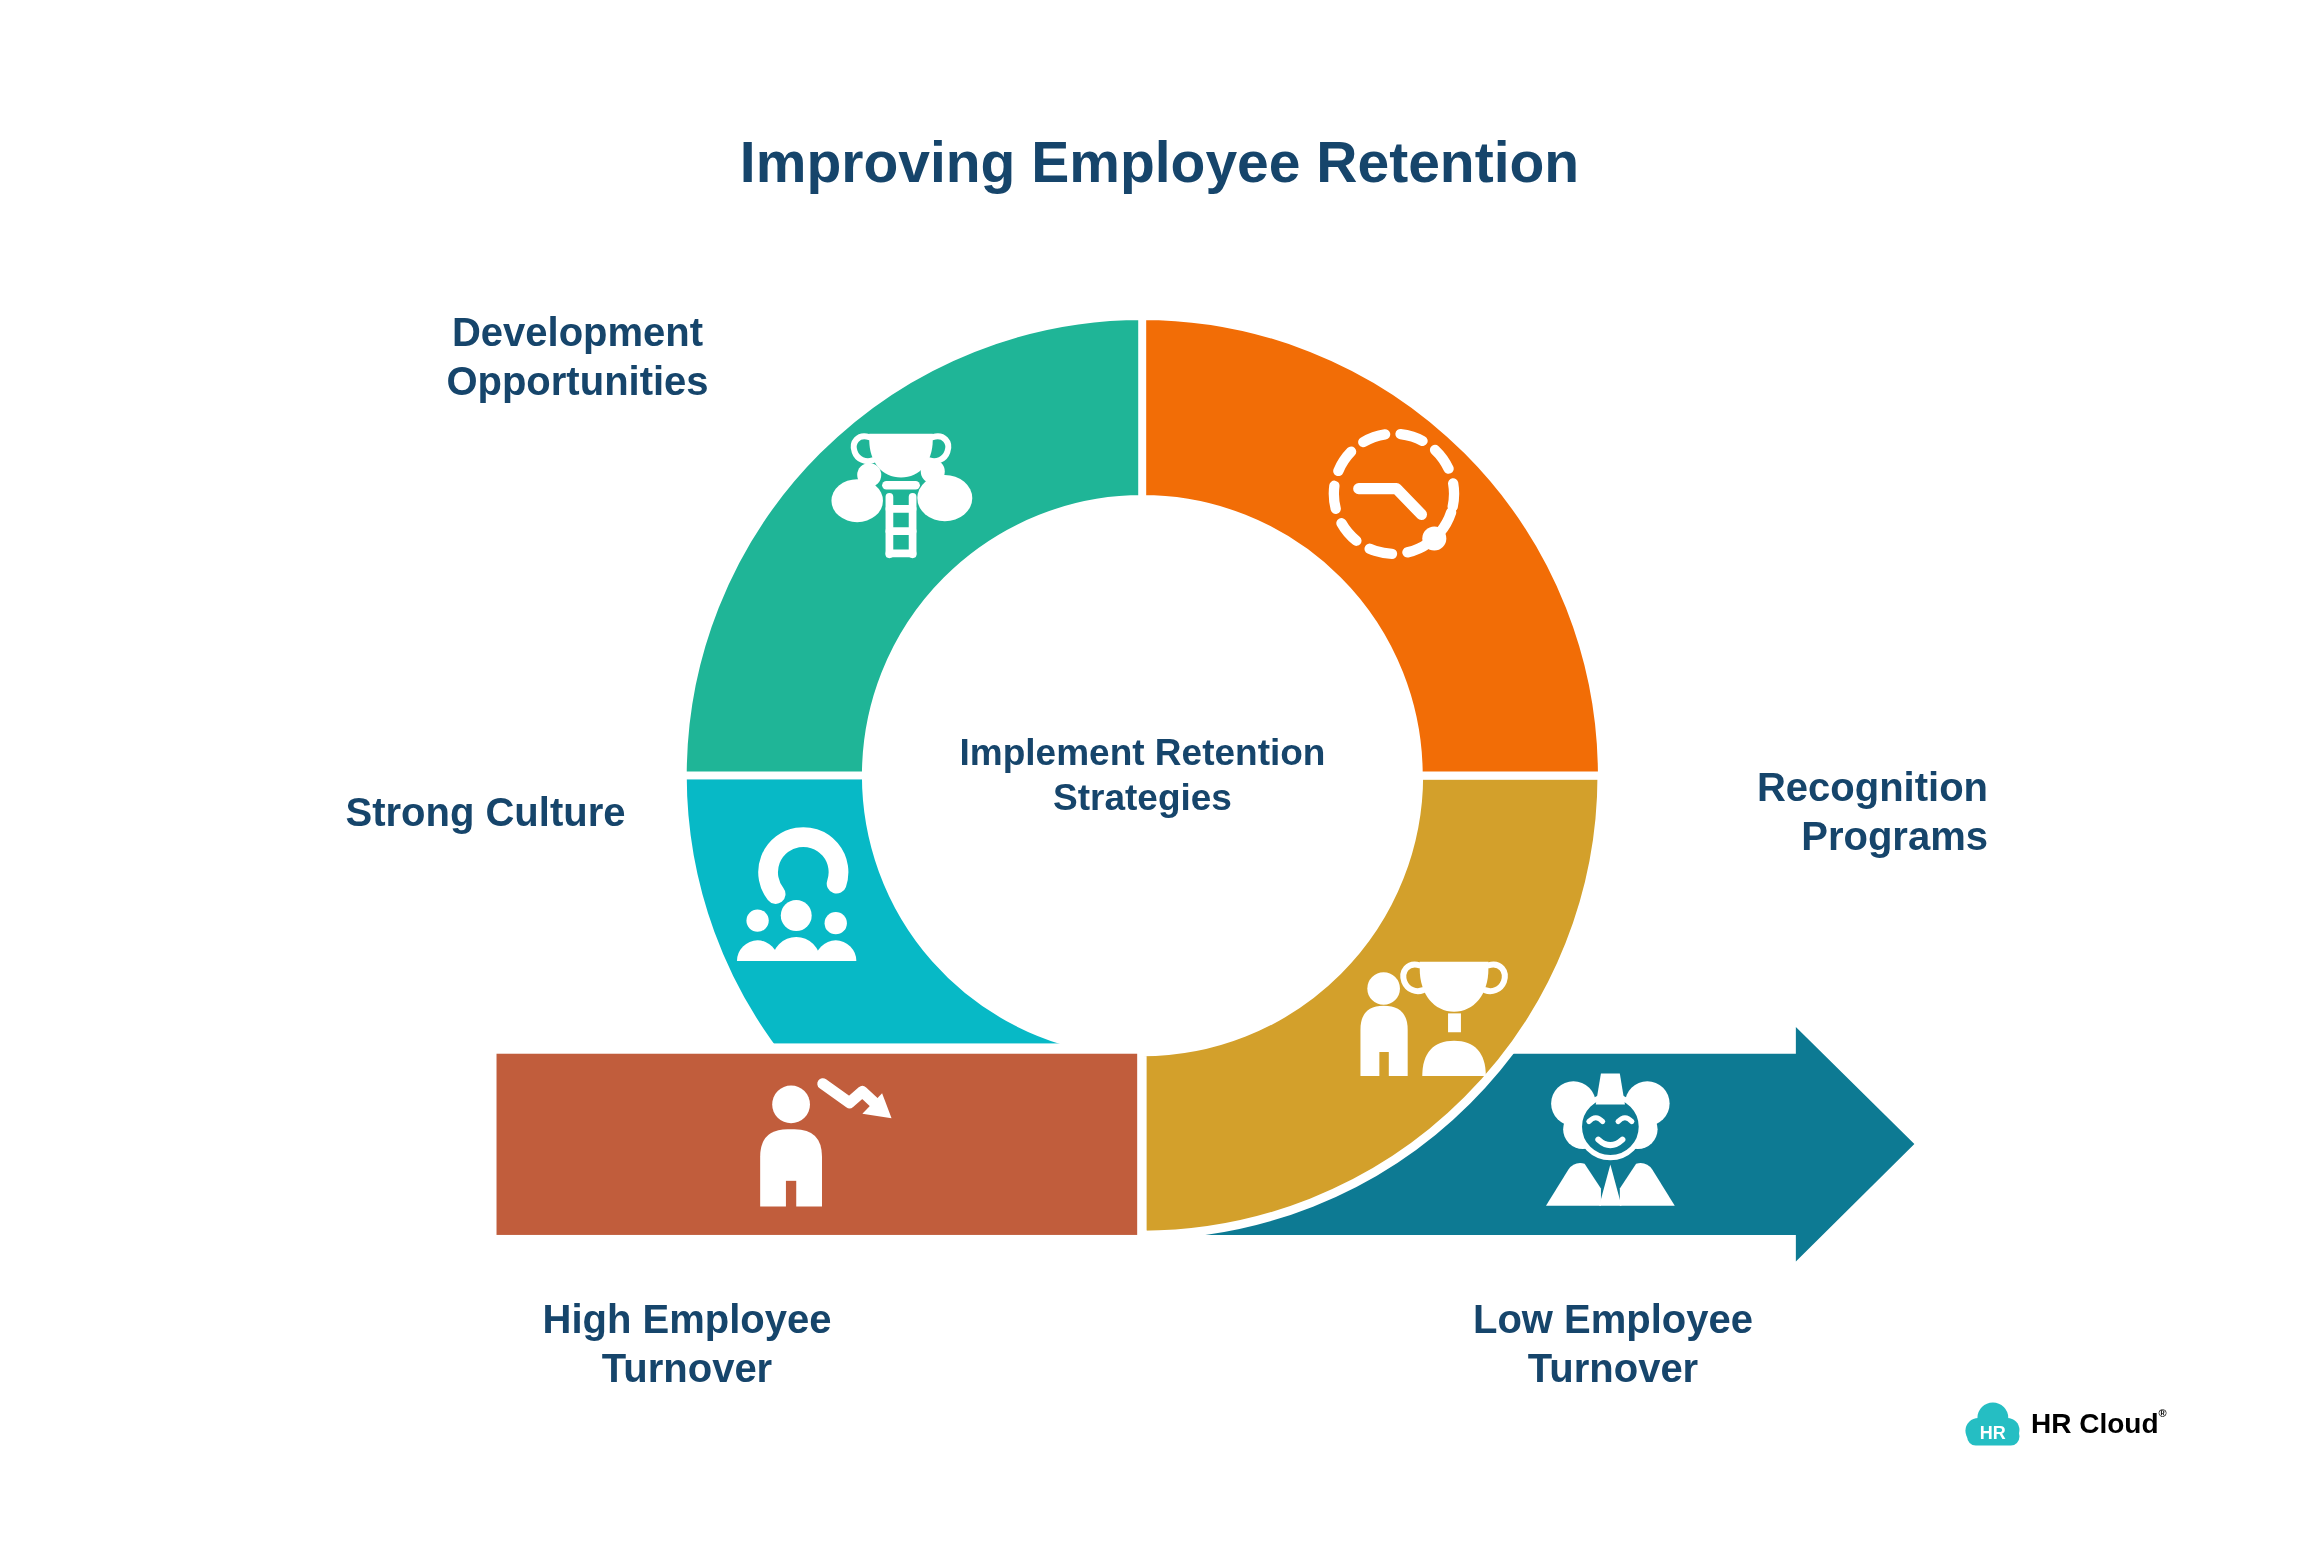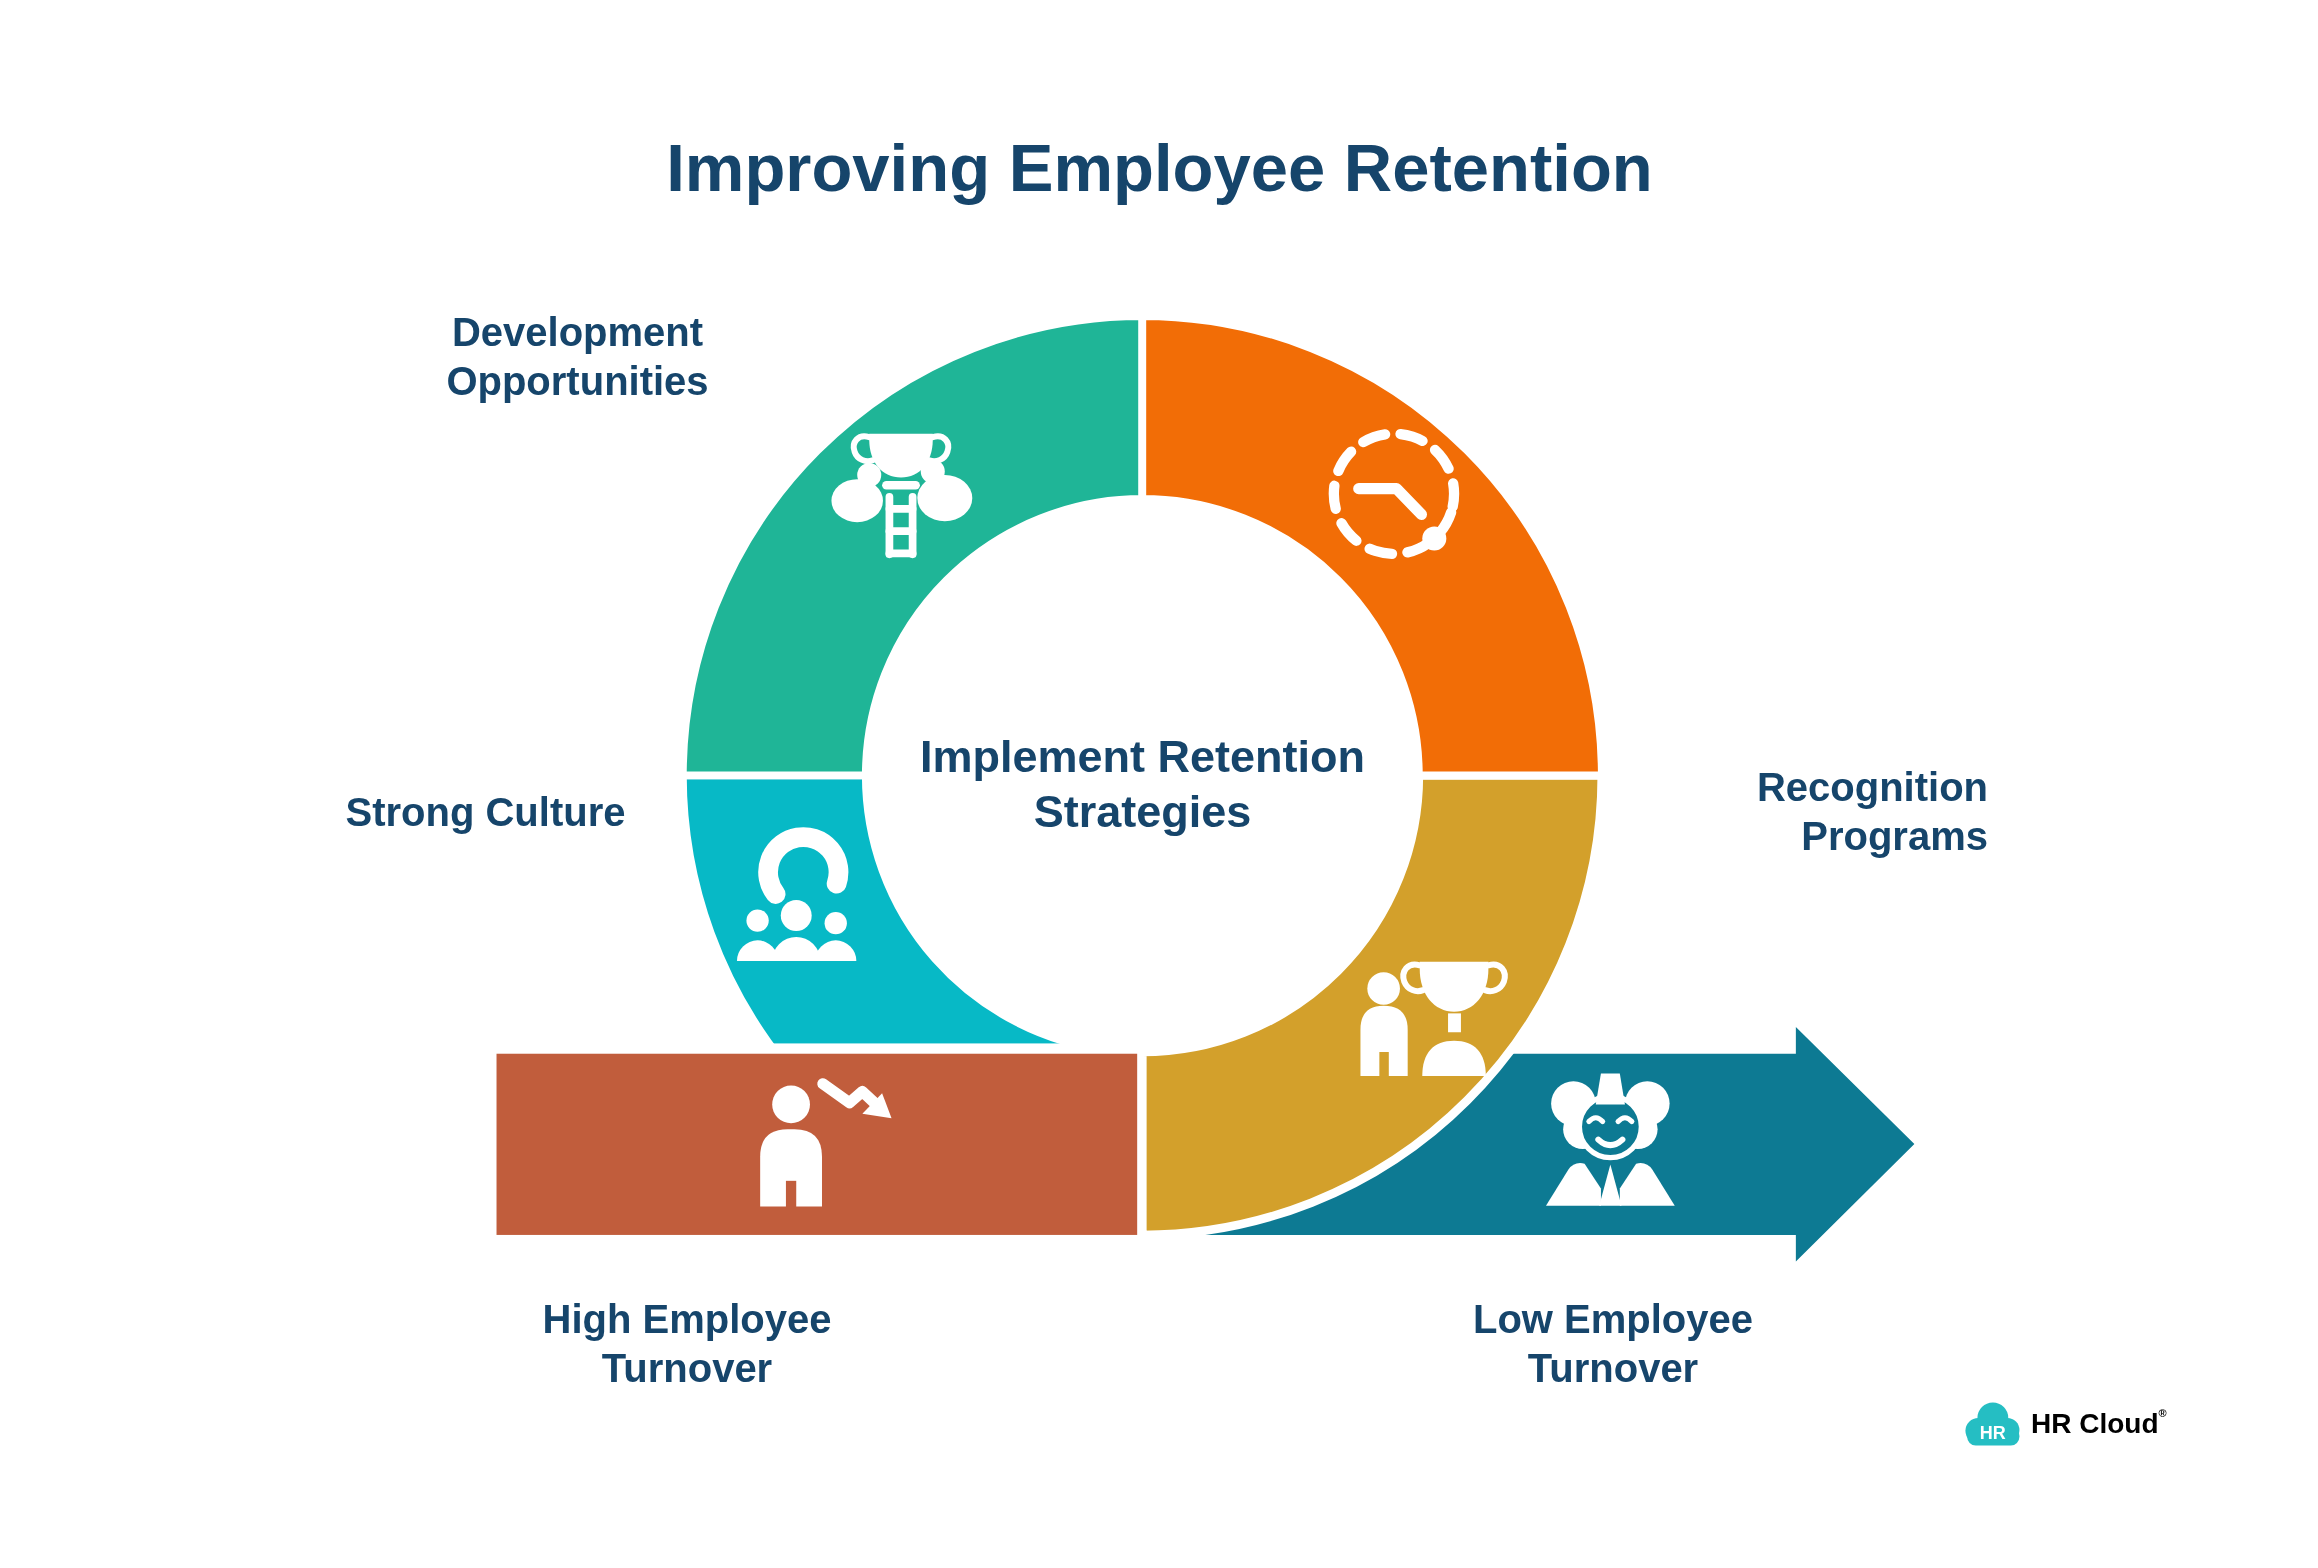--- a/index.html
+++ b/index.html
@@ -13,28 +13,28 @@
   }
   .diagram-svg{position:absolute;left:0;top:0;width:2319px;height:1569px;}
   .lbl{
     position:absolute;
     color:#16456B;
     font-weight:700;
     font-size:40px;
     line-height:1.22;
     letter-spacing:0;
   }
-  .center-lbl{font-size:45px;}
+  .center-lbl{font-size:37px;}
   .title{
     position:absolute;
     left:0;top:129px;width:2319px;
     text-align:center;
     color:#16456B;
     font-weight:700;
-    font-size:67px;
+    font-size:57px;
   }
   .ta-c{text-align:center;}
   .ta-l{text-align:right;}
   .logo{
     position:absolute;
     left:1962px;top:1398px;
     display:flex;align-items:center;gap:9px;
     height:52px;
   }
   .logo-text{

